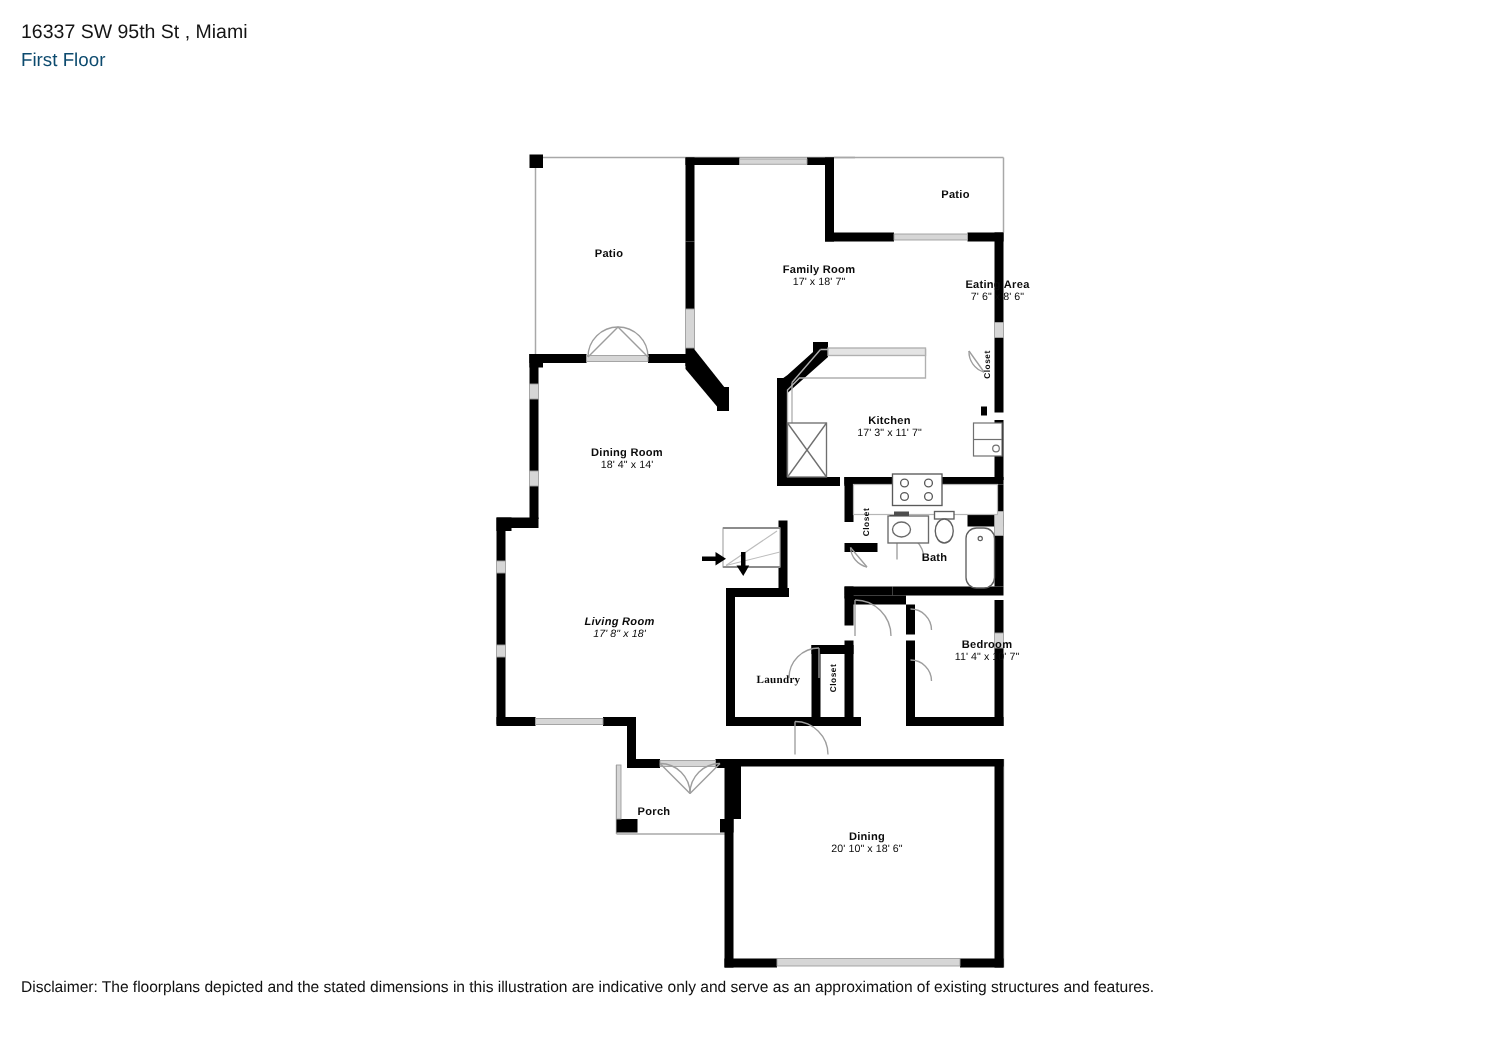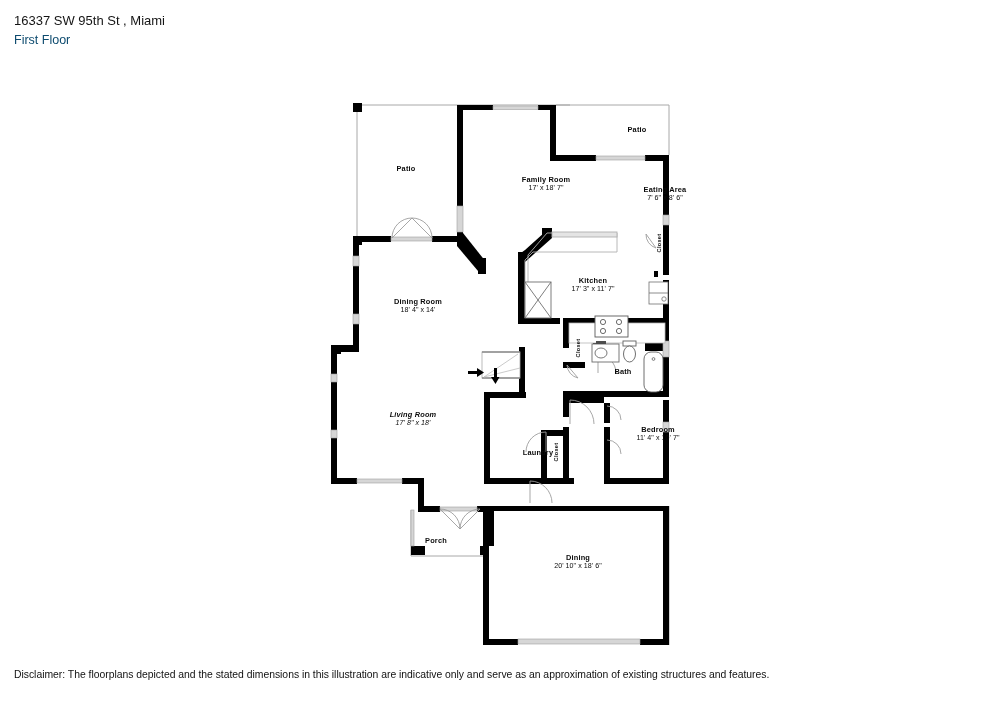--- a/index.html
+++ b/index.html
@@ -87,21 +87,21 @@
   }
 
   
   #disclaimer {
     position: absolute;
     left: 14px;
     top: 652px;
     width: 960px;
   }
   #disclaimer p {
-    margin: 16px 0 7px 0;
+    margin: 0 0 7px 0;
     font-size: 10.4px;
     line-height: 13px;
     color: #111111;
     letter-spacing: -0.02px;
   }
 </style>
 </head>
 <body>
 
 <div id="header">
@@ -362,21 +362,21 @@
       <div class="nm">Bath</div>
     </div>
     <div class="room-label" style="left: 413px; top: 419px; font-style: italic;">
       <div class="nm">Living Room</div>
       <div class="dim">17' 8" x 18'</div>
     </div>
     <div class="room-label" style="left: 621px; top: 434px; margin-left: 37px;">
       <div class="nm">Bedroom</div>
       <div class="dim">11' 4" x 10' 7"</div>
     </div>
-    <div class="room-label" style="left: 538px; top: 453px;">
+    <div class="room-label" style="left: 519px; top: 453px; font-family: Liberation Serif, serif;">
       <div class="nm">Laundry</div>
     </div>
     <div class="room-label" style="left: 436px; top: 541px;">
       <div class="nm">Porch</div>
     </div>
     <div class="room-label" style="left: 578px; top: 562px;">
       <div class="nm">Dining</div>
       <div class="dim">20' 10" x 18' 6"</div>
     </div>
     <div class="closet-label vert" style="position: absolute; left: 659px; top: 243px;">Closet</div>

